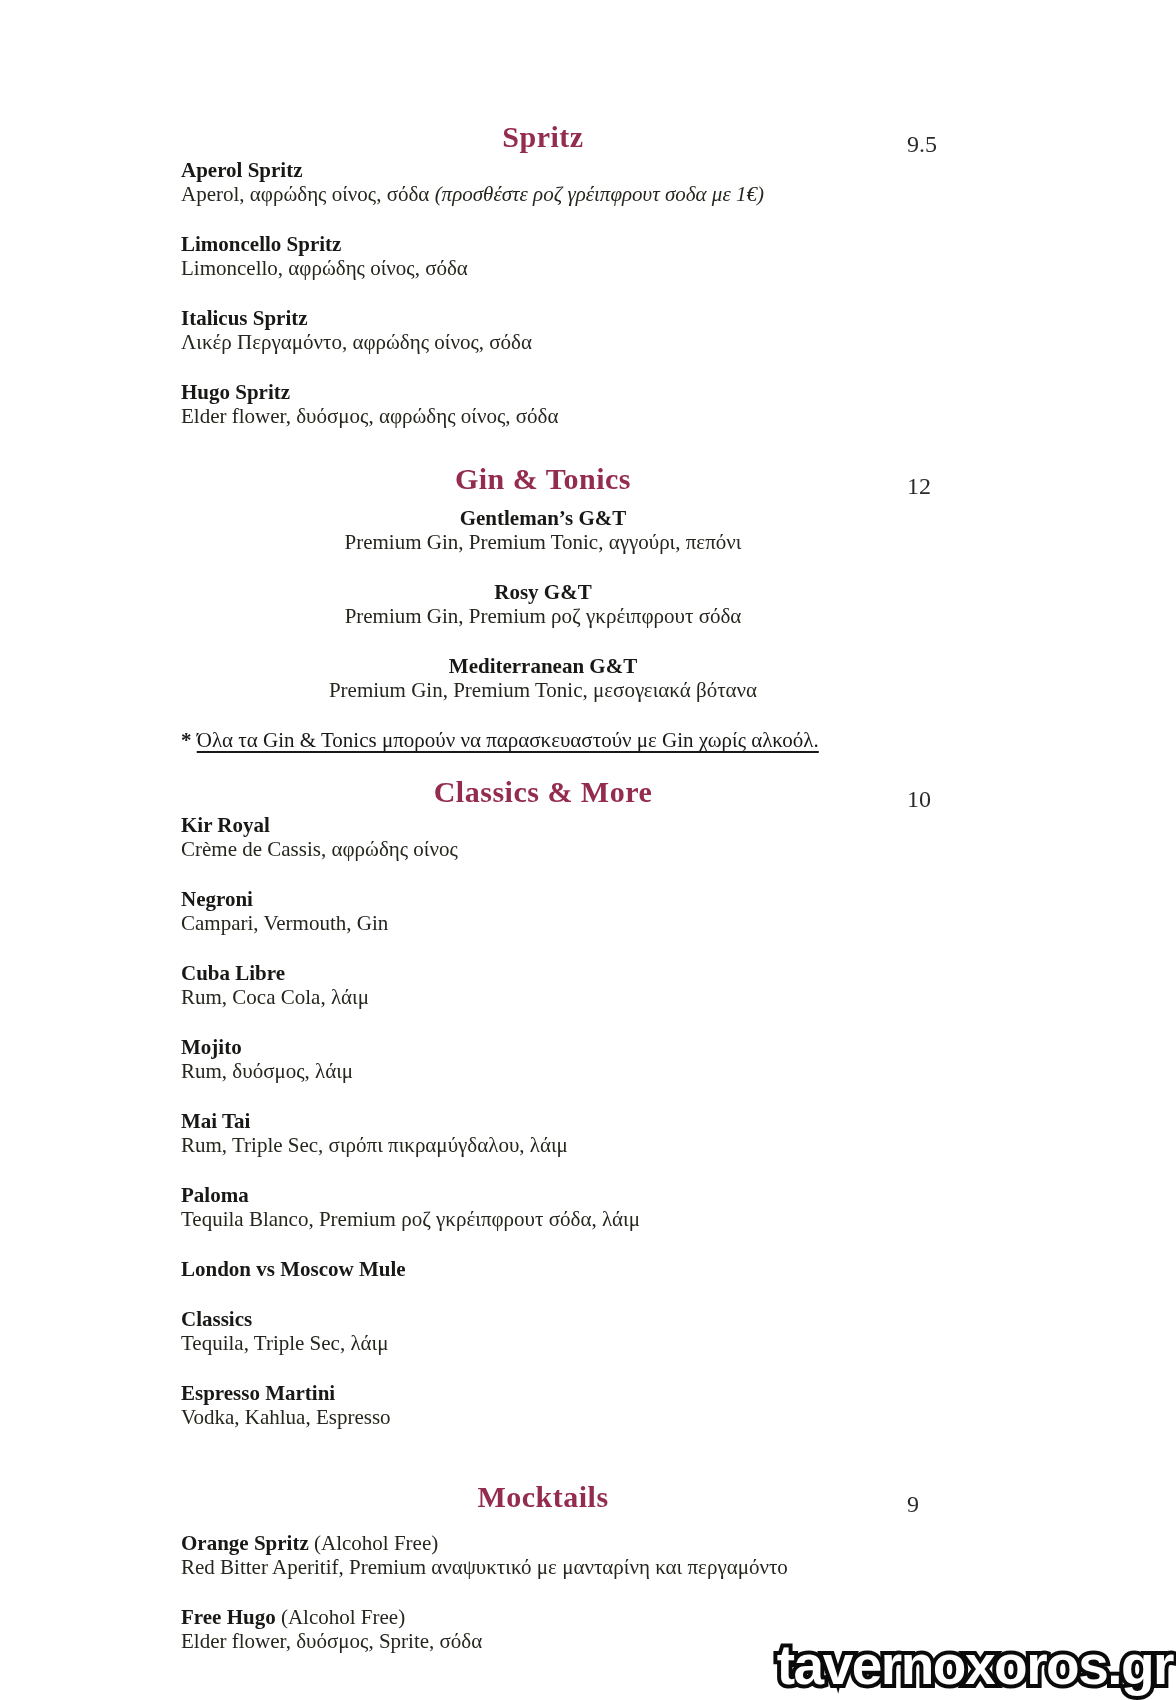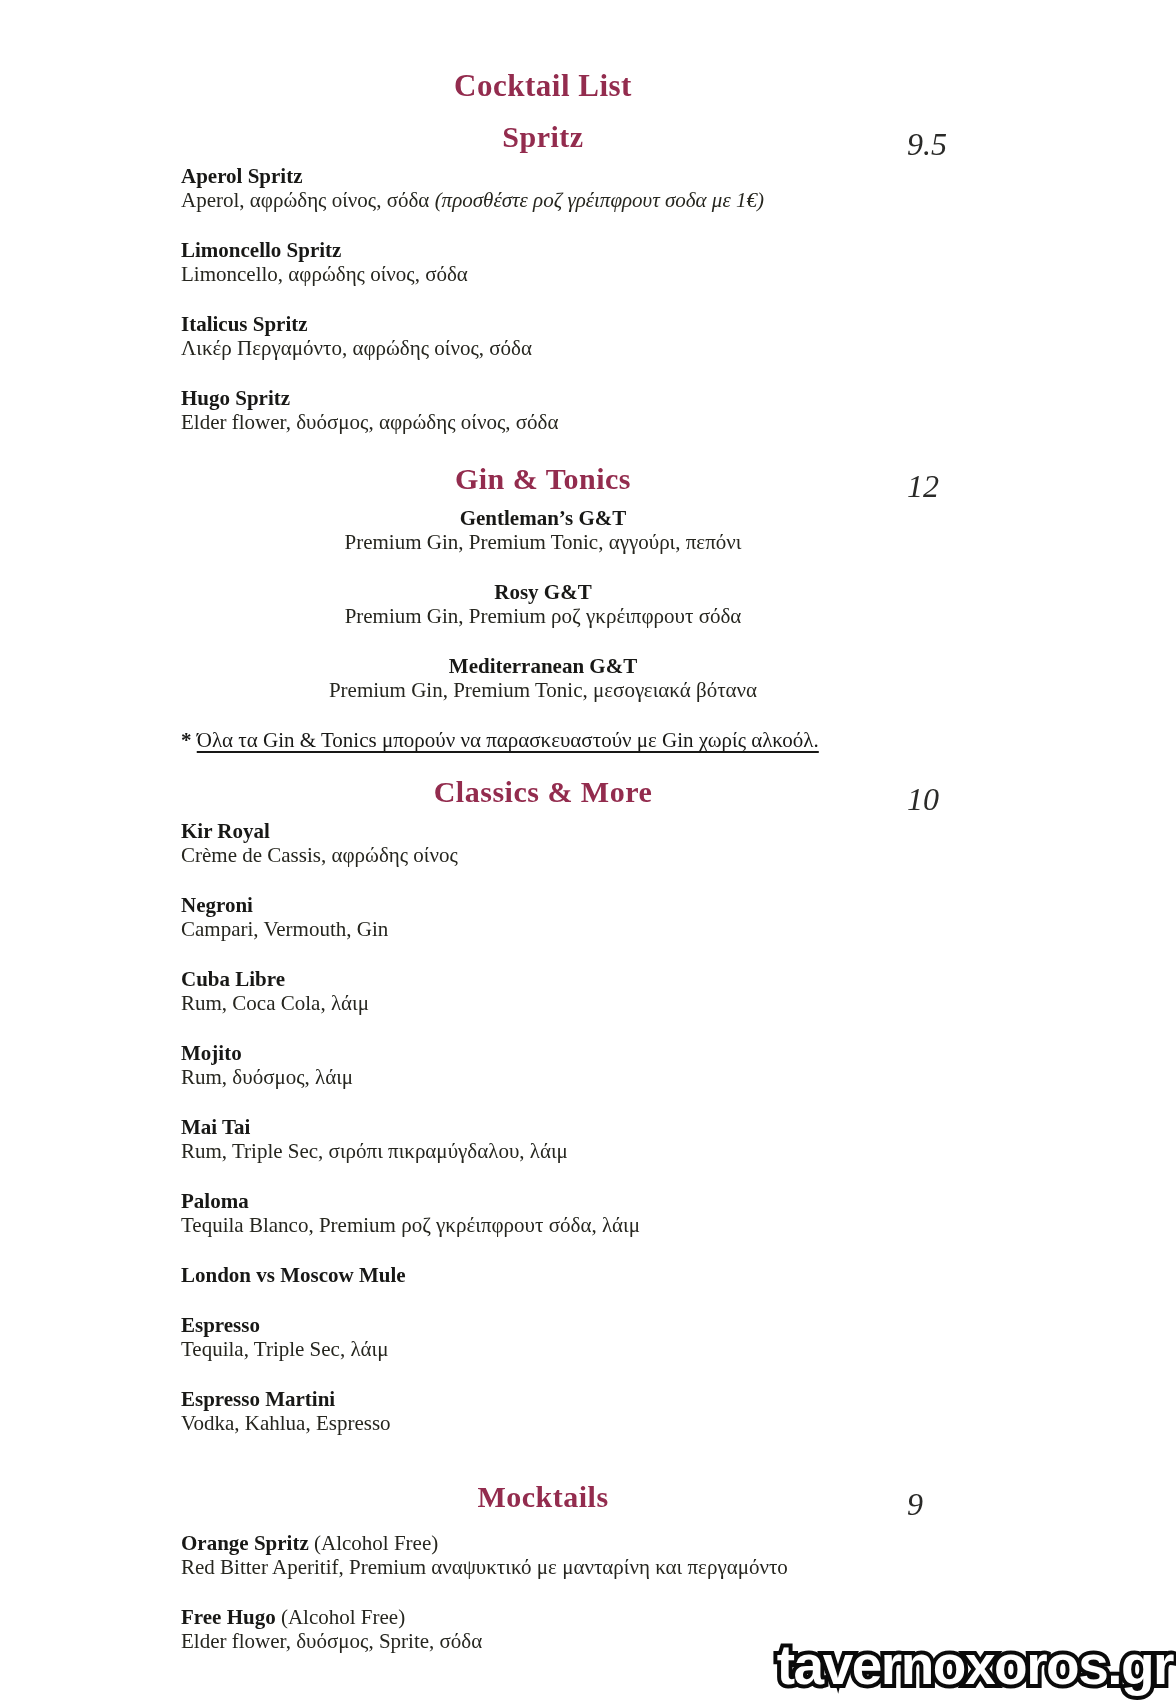--- a/index.html
+++ b/index.html
@@ -16,23 +16,23 @@
   .sec-spritz   { top:118px; }
   .sec-gt       { top:460px; }
   .sec-classics { top:773px; }
   .sec-mock     { top:1478px; }
   .sec-head {
     position:relative; text-align:center; font-size:30px; font-weight:bold;
     color:var(--accent,#932c4e); line-height:38px; letter-spacing:0.5px;
   }
   .sec-price {
     position:absolute; left:726px; top:7px; width:70px; text-align:left;
-    font-size:32px; font-weight:normal; color:#2a2a28; letter-spacing:0;font-style:italic;
+    font-size:24px; font-weight:normal; color:#2a2a28; letter-spacing:0;
   }
-  .items { margin-top:8px; }
+  .items { margin-top:2px; }
   .sec-gt .items { margin-top:8px;text-align:center; }
   .sec-mock .items { margin-top:15px; }
   .item { margin-bottom:26px; }
   .item-name { font-size:21px; font-weight:bold; color:#181816; line-height:24px; }
   .name-suffix { font-weight:normal; color:#26261f; }
   .item-desc { font-size:21px; font-weight:normal; color:#26261f; line-height:24px; }
   .desc-note { font-style:italic; }
   .gt-note { margin-top:10px; font-size:21px; line-height:24px; color:#181816; }
   .gt-note .star { font-weight:bold; text-decoration:none; }
   .gt-note .note-text { text-decoration:underline; text-underline-offset:4px;margin-top:8px; }
@@ -43,21 +43,20 @@
     font-size:55px; letter-spacing:-1.5px;
   }
   .wm-stroke { color:#0a0a0a; -webkit-text-stroke:8px #0a0a0a; text-shadow:0 0 3px #000; }
   .wm-fill { color:#ffffff; }
 </style>
 </head>
 <body>
 
 <div class="page" style="--accent: #932c4e;">
 
-  <div class="page-title">Cocktail List</div>
 
   <div class="section sec-spritz">
     <div class="sec-head">
       <span>Spritz</span>
       <span class="sec-price">9.5</span>
     </div>
     <div class="items">
       <div class="item">
         <div class="item-name">Aperol Spritz</div>
         <div class="item-desc"><span>Aperol, αφρώδης οίνος, σόδα </span><span class="desc-note">(προσθέστε ροζ γρέιπφρουτ σοδα με 1€)</span></div>
@@ -126,21 +125,21 @@
         <div class="item-desc">Rum, Triple Sec, σιρόπι πικραμύγδαλου, λάιμ</div>
       </div>
       <div class="item">
         <div class="item-name">Paloma</div>
         <div class="item-desc">Tequila Blanco, Premium ροζ γκρέιπφρουτ σόδα, λάιμ</div>
       </div>
       <div class="item">
         <div class="item-name">London vs Moscow Mule</div>
       </div>
       <div class="item">
-        <div class="item-name">Espresso</div>
+        <div class="item-name">Classics</div>
         <div class="item-desc">Tequila, Triple Sec, λάιμ</div>
       </div>
       <div class="item">
         <div class="item-name">Espresso Martini</div>
         <div class="item-desc">Vodka, Kahlua, Espresso</div>
       </div>
     </div>
   </div>
 
   <div class="section sec-mock">

